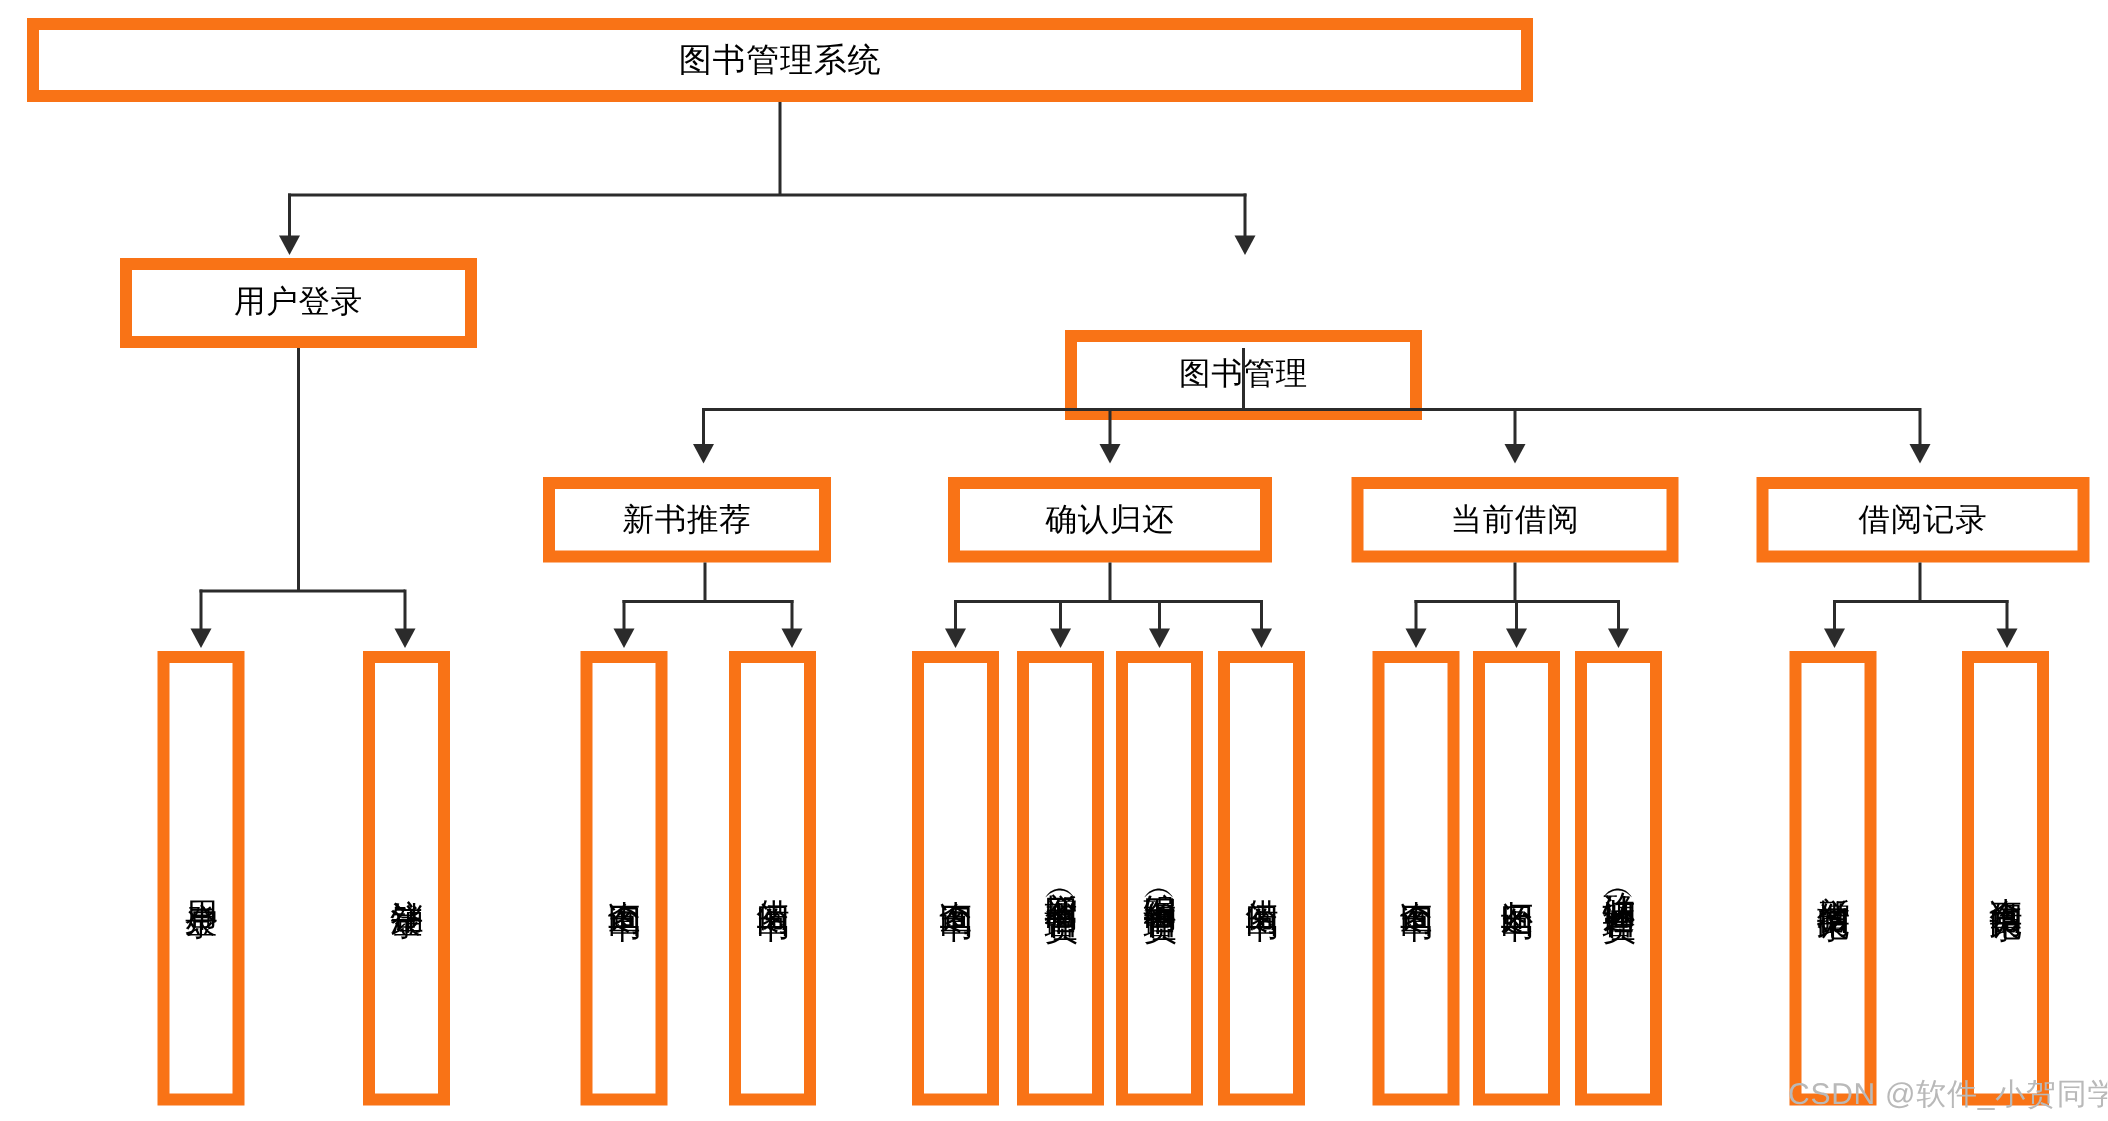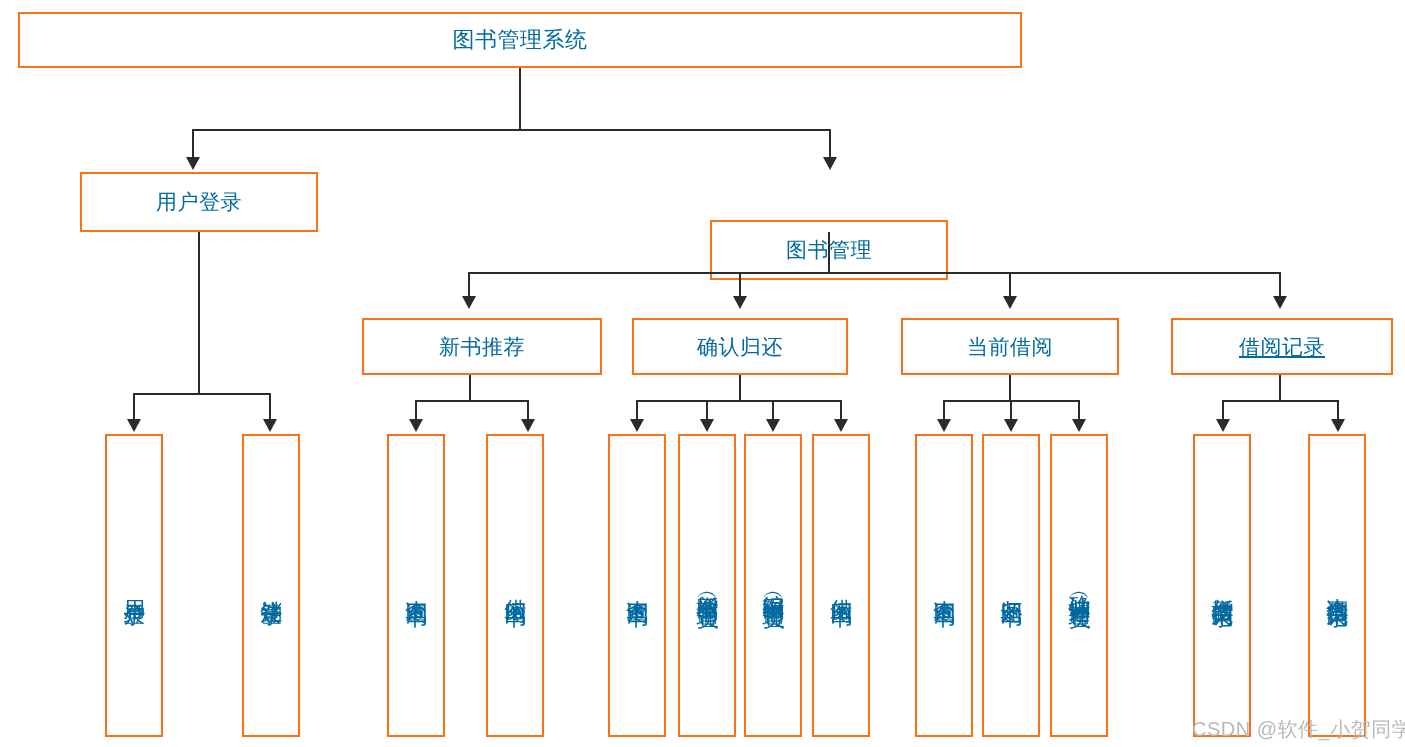--- a/index.html
+++ b/index.html
@@ -14,26 +14,26 @@
   #canvas {
     position: relative;
     width: 1405px;
     height: 747px;
     background: #ffffff;
     overflow: hidden;
   }
   .node {
     position: absolute;
     box-sizing: border-box;
-    border: 2px solid #f97316;
+    border: 8px solid #f97316;
     background: #ffffff;
     display: flex;
     align-items: center;
     justify-content: center;
-    color: #0369a1;
+    color: #000000;
   }
   .node .label {
     display: block;
     text-align: center;
     line-height: 1.12;
     white-space: pre;
   }
   
   .node.h .label {
     font-size: 21px;
@@ -115,30 +115,30 @@
   <div class="edge hline" style="left:468px; top:272px; width:812px; height:2px;"></div>
   <div class="edge vline" style="left:468px; top:272px; width:2px; height:26px;"></div>
   <div class="arrow" style="left:462px; top:296px;"></div>
   <div class="edge vline" style="left:739px; top:272px; width:2px; height:26px;"></div>
   <div class="arrow" style="left:733px; top:296px;"></div>
   <div class="edge vline" style="left:1009px; top:272px; width:2px; height:26px;"></div>
   <div class="arrow" style="left:1003px; top:296px;"></div>
   <div class="edge vline" style="left:1279px; top:272px; width:2px; height:26px;"></div>
   <div class="arrow" style="left:1273px; top:296px;"></div>
 
-  <div class="node h" style="left:362px; top:318px; width:240px; height:57px;">
+  <div class="node h" style="left:362px; top:318px; width:192px; height:57px;">
     <span class="label">新书推荐</span>
   </div>
   <div class="node h" style="left:632px; top:318px; width:216px; height:57px;">
     <span class="label">确认归还</span>
   </div>
   <div class="node h" style="left:901px; top:318px; width:218px; height:57px;">
     <span class="label">当前借阅</span>
   </div>
-  <div class="node h" style="left:1171px; top:318px; width:222px; height:57px;text-decoration:underline;">
+  <div class="node h" style="left:1171px; top:318px; width:222px; height:57px;">
     <span class="label">借阅记录</span>
   </div>
 
   <div class="edge vline" style="left:469px; top:375px; width:2px; height:26px;"></div>
   <div class="edge hline" style="left:415px; top:400px; width:114px; height:2px;"></div>
   <div class="edge vline" style="left:415px; top:400px; width:2px; height:21px;"></div>
   <div class="arrow" style="left:409px; top:419px;"></div>
   <div class="edge vline" style="left:527px; top:400px; width:2px; height:21px;"></div>
   <div class="arrow" style="left:521px; top:419px;"></div>
 

